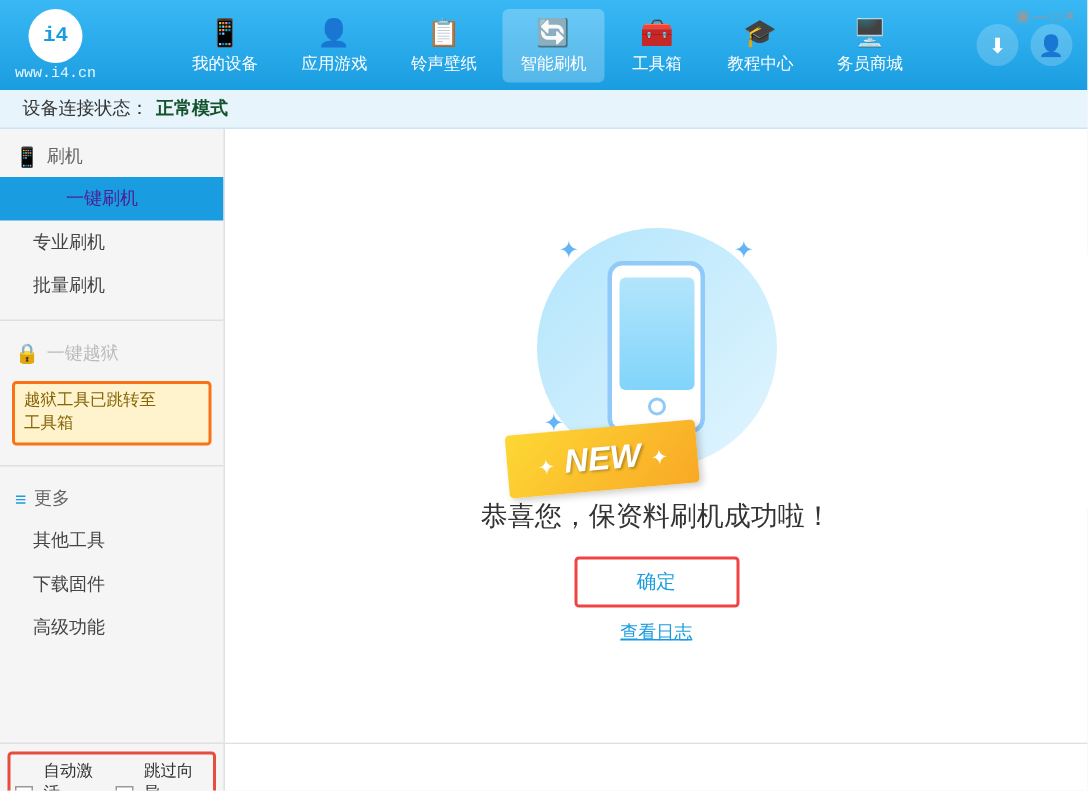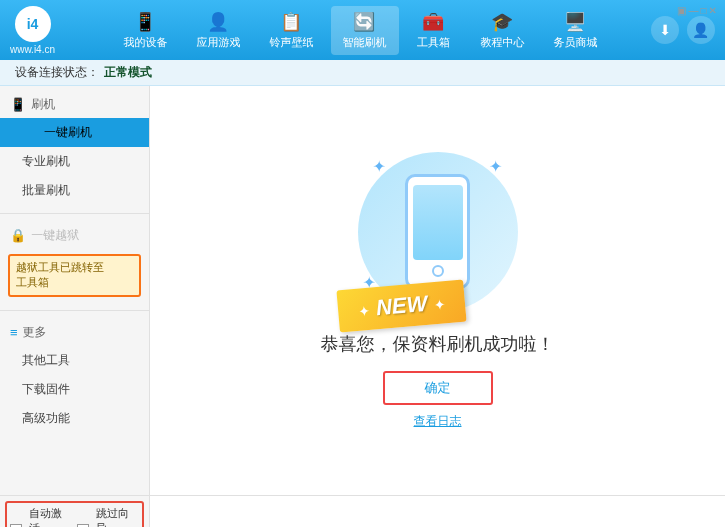--- a/index.html
+++ b/index.html
@@ -12,20 +12,21 @@
       display: flex;
       align-items: center;
       padding: 0 10px;
     }
     .logo-area {
       display: flex;
       flex-direction: column;
       align-items: center;
       margin-right: 15px;
       color: white;
+      font-family: Liberation Mono, monospace;
     }
     .logo-circle {
       width: 36px; height: 36px;
       background: white;
       border-radius: 50%;
       display: flex; align-items: center; justify-content: center;
       font-weight: bold; color: #1a9de0; font-size: 14px;
     }
     .logo-text { font-size: 10px; color: rgba(255,255,255,0.9); margin-top: 2px; }
     .nav-items {
@@ -79,21 +80,21 @@
     .sidebar-section-header {
       display: flex; align-items: center; gap: 5px;
       padding: 5px 10px; color: #666; font-size: 12px;
     }
     .sidebar-section-icon { color: #1a9de0; font-size: 13px; }
     .sidebar-item {
       padding: 6px 10px 6px 22px; cursor: pointer;
       color: #444; font-size: 12px;
     }
     .sidebar-item.active {
-      background: #1a9de0; color: #000000; padding-left: 44px;
+      background: #1a9de0; color: #4c1d95; padding-left: 44px;
     }
     .sidebar-separator { height: 1px; background: #e0e0e0; margin: 3px 0; }
 
     .sidebar-notice {
       margin: 5px 8px; background: #fff3cd; border: 2px solid #f97316;
       border-radius: 3px; padding: 4px 6px; font-size: 11px; color: #856404;
       line-height: 1.4;
     }
 
     

